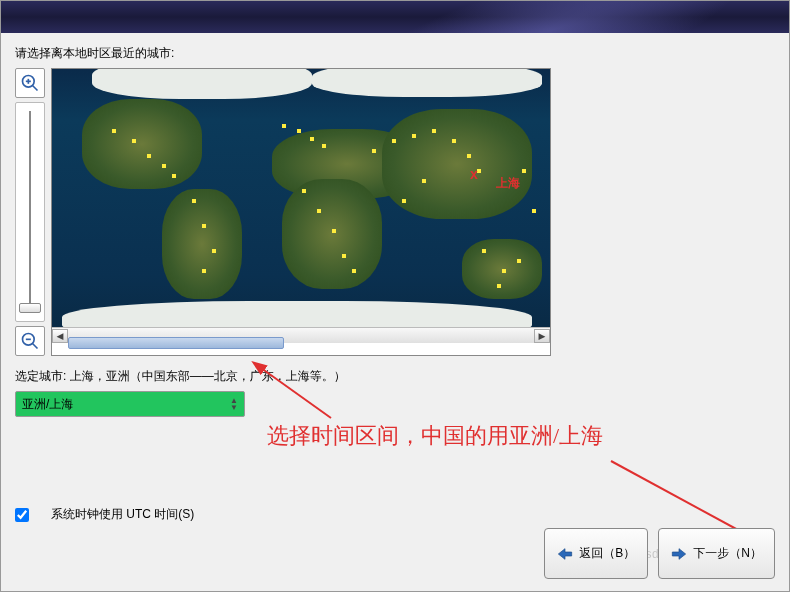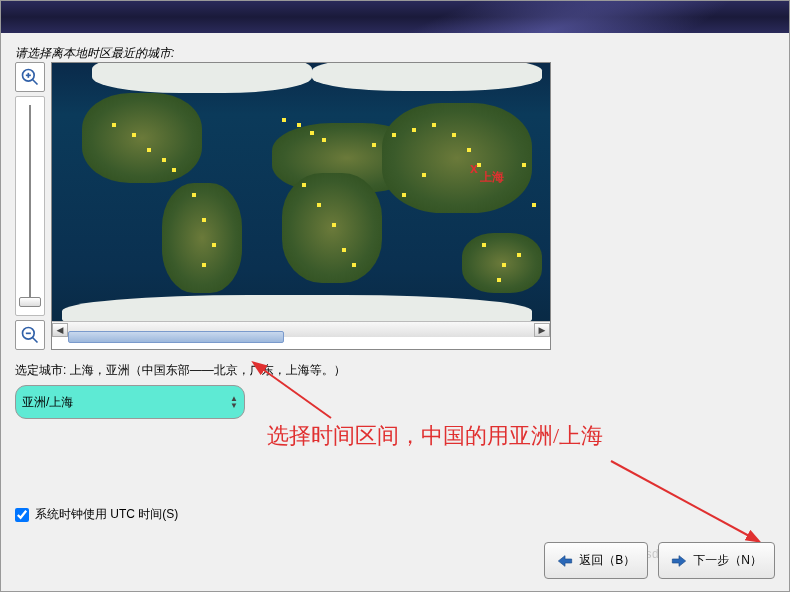--- a/index.html
+++ b/index.html
@@ -24,21 +24,21 @@
       position: absolute;
       top: -20px; right: 40px;
       width: 400px; height: 100px;
       background: radial-gradient(ellipse at center, rgba(100,100,180,0.6) 0%, transparent 70%);
       transform: rotate(-15deg);
     }
     .content {
       padding: 12px 14px;
     }
     .prompt-label {
-      font-style: italic;
+      margin-bottom: 6px;
     }
     .map-area {
       display: flex;
       gap: 6px;
     }
     .zoom-col {
       display: flex;
       flex-direction: column;
       gap: 4px;
       align-items: center;
@@ -90,21 +90,21 @@
       width: 498px;
       height: 258px;
       background: linear-gradient(180deg, #0a2a4a 0%, #0b3a5a 20%, #0a3050 80%, #092a45 100%);
       overflow: hidden;
     }
     
     .land { position: absolute; background: radial-gradient(ellipse at center, #6b7a3a 0%, #3a5a2a 60%, #2a4a1a 100%); border-radius: 40%; }
     .snow { position: absolute; background: #e8ece8; border-radius: 40%; }
     .city-dot { position: absolute; width: 4px; height: 4px; background: #ffec3d; }
     .marker-x { position: absolute; color: #e03030; font-weight: bold; font-size: 14px; line-height: 1; }
-    .marker-label { position: absolute; color: #e03030; font-size: 12px; font-weight: bold; }
+    .marker-label { position: absolute; color: #e03030; font-size: 12px; font-weight: bold; margin-left: 16px; }
     .map-scroll {
       height: 16px;
       background: linear-gradient(#f8f8f8,#e0e0e0);
       border-top: 1px solid #bbb;
       display: flex;
       align-items: center;
     }
     .map-scroll .sb-btn {
       width: 16px; height: 14px;
       background: linear-gradient(#fff,#d8d8d8);
@@ -118,24 +118,24 @@
       background: linear-gradient(#c8d8ee,#9db8dc);
       border: 1px solid #7a9acc;
       border-radius: 2px;
     }
     .selected-city-label {
       margin-top: 12px;
     }
     .tz-select {
       margin-top: 6px;
       width: 230px;
-      height: 34px;
-      background: #5eead4;
+      height: 26px;
+      background: #22c55e;
       border: 1px solid #999;
-      border-radius: 11px;
+      border-radius: 2px;
       display: flex;
       align-items: center;
       padding: 0 6px;
       justify-content: space-between;
       cursor: pointer;
     }
     .tz-select .spinner {
       display: flex; flex-direction: column;
       font-size: 8px; line-height: 7px; color: #444;
     }
@@ -146,35 +146,35 @@
       font-weight: 500;
       font-family: Liberation Serif, serif;
     }
     .arrow-svg { position: absolute; pointer-events: none; }
     .utc-row {
       position: absolute;
       left: 14px;
       bottom: 68px;
       display: flex;
       align-items: center;
-      gap: 6px;
+      gap: 22px;
     }
     .utc-row input { width: 14px; height: 14px; }
     .footer-btns {
       position: absolute;
       right: 14px;
       bottom: 12px;
       display: flex;
       gap: 10px;
     }
     .nav-btn {
       background: linear-gradient(#fdfdfd,#e6e6e6);
       border: 1px solid #888;
       border-radius: 4px;
-      padding: 9px 12px;
+      padding: 16px 12px;
       display: flex;
       align-items: center;
       gap: 6px;
       cursor: pointer;
       font-size: 12px;
     }
     .nav-btn svg { width: 16px; height: 14px; }
     .watermark {
       position: absolute;
       right: 18px;

